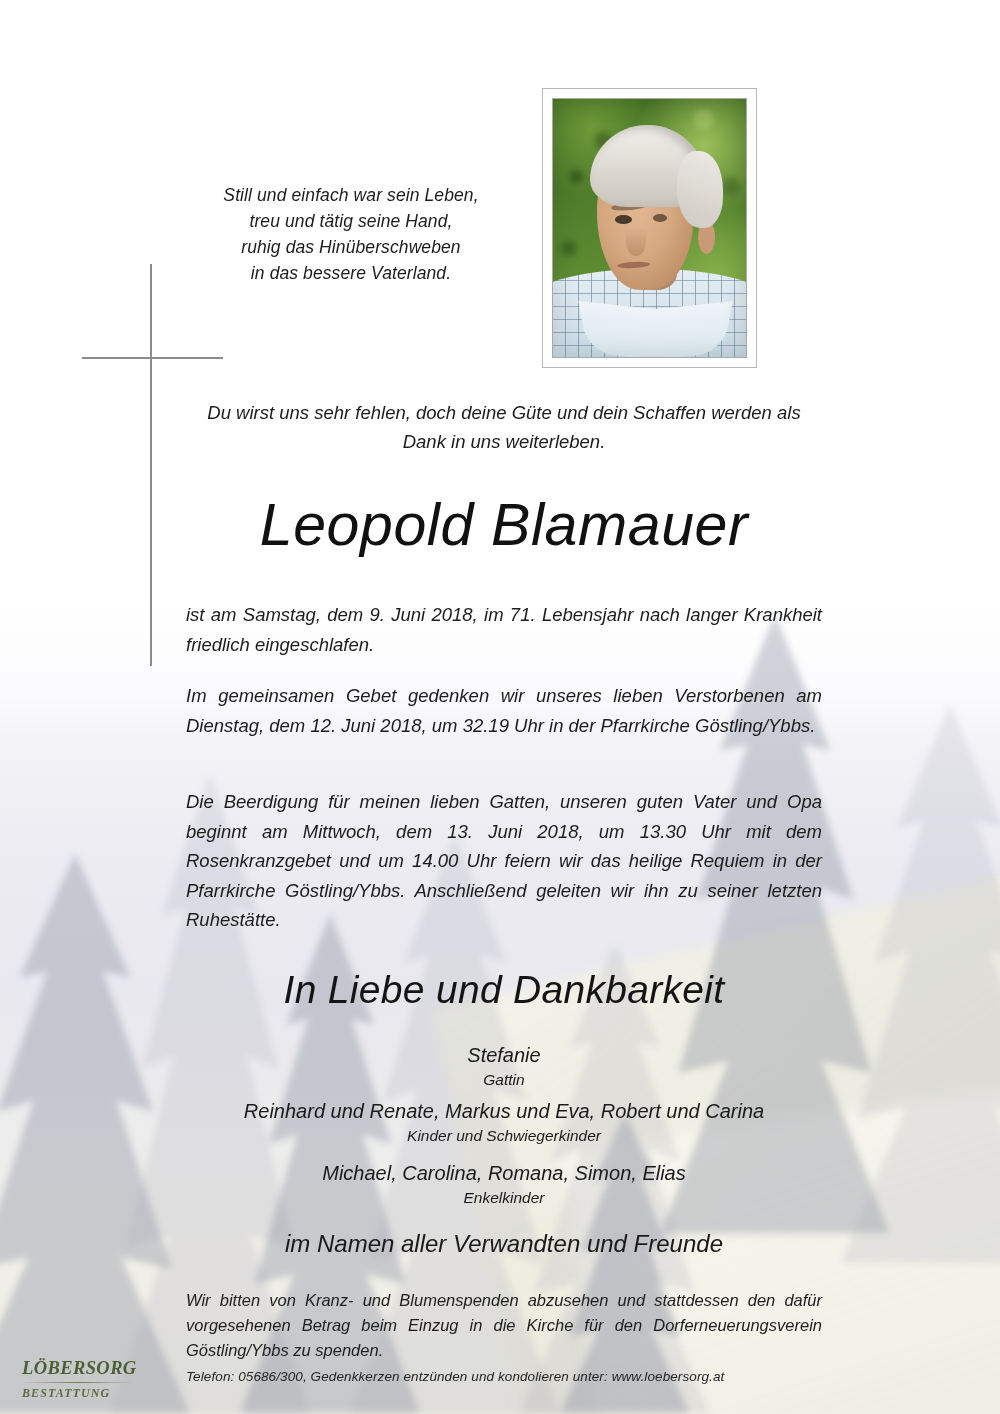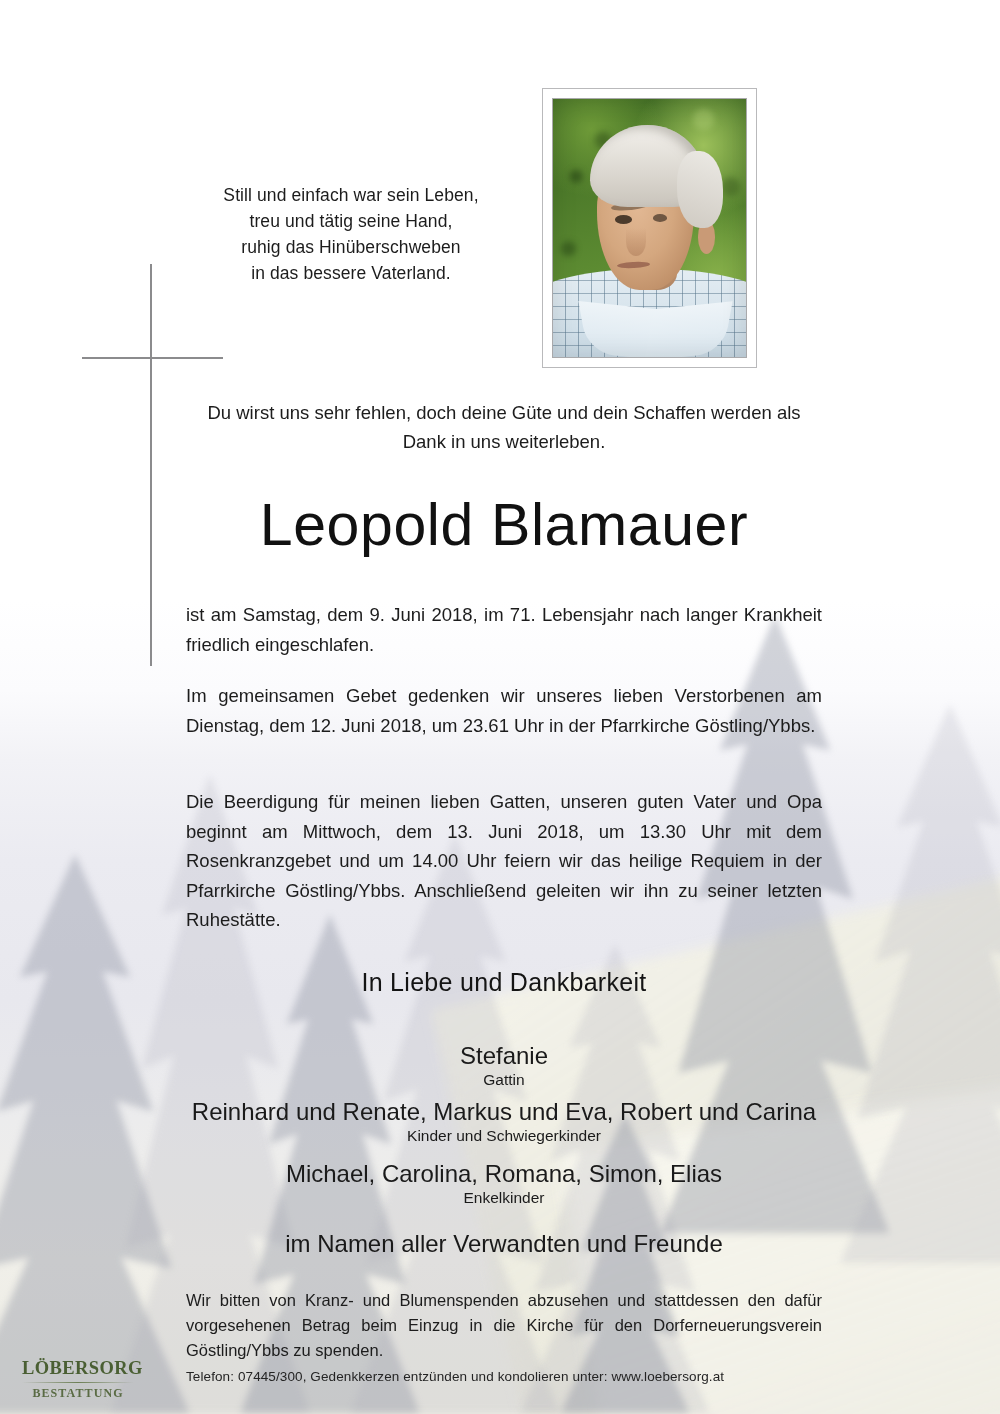--- a/index.html
+++ b/index.html
@@ -9,20 +9,21 @@
     background: #ffffff;
   }
   #card {
     position: relative;
     width: 1000px;
     height: 1414px;
     overflow: hidden;
     background: #fef9c3;
     font-family: "Liberation Sans", sans-serif;
     color: #1b1b1b;
+    font-style: italic;
   }
 
   
   .bg-layer {
     position: absolute;
     left: 0; top: 0;
     width: 1000px; height: 1414px;
     pointer-events: none;
   }
   .bg-sky {
@@ -260,34 +261,34 @@
   }
   #p1 { top: 600px; }
   #p2 { top: 681px; }
   #p3 { top: 787px; }
 
   .thanks {
     position: absolute;
     left: 186px; top: 968px;
     width: 636px;
     text-align: center;
-    font-size: 25px;
+    font-size: 39px;
     font-weight: 300;
     letter-spacing: .3px;
     color: #141414;
   }
   .fam {
     position: absolute;
     left: 186px;
     width: 636px;
     text-align: center;
     color: #1a1a1a;
   }
   .fam .names {
-    font-size: 24px;
+    font-size: 20px;
     line-height: 27px;
   }
   .fam .rel {
     font-size: 15.5px;
     line-height: 22px;
   }
   #f1 { top: 1042px; }
   #f2 { top: 1098px; }
   #f3 { top: 1160px; }
   .allnames {
@@ -315,21 +316,20 @@
     font-size: 13.5px;
     color: #242424;
     letter-spacing: .1px;
   }
 
   
   .logo {
     position: absolute;
     left: 22px; top: 1358px;
     width: 112px;
-    text-align: center;
   }
   .logo .wordmark {
     font-family: "Liberation Serif", serif;
     font-size: 18.5px;
     font-weight: 700;
     letter-spacing: .4px;
     color: #4a5f33;
     line-height: 21px;
   }
   .logo .rule {
@@ -395,21 +395,21 @@
     <div>treu und tätig seine Hand,</div>
     <div>ruhig das Hinüberschweben</div>
     <div>in das bessere Vaterland.</div>
   </div>
 
   <div class="intro">Du wirst uns sehr fehlen, doch deine Güte und dein Schaffen werden als Dank in uns weiterleben.</div>
 
   <div class="name">Leopold Blamauer</div>
 
   <div class="para" id="p1">ist am Samstag, dem 9. Juni 2018, im 71. Lebensjahr nach langer Krankheit friedlich eingeschlafen.</div>
-  <div class="para" id="p2">Im gemeinsamen Gebet gedenken wir unseres lieben Verstorbenen am Dienstag, dem 12. Juni 2018, um 23.61 Uhr in der Pfarrkirche Göstling/Ybbs.</div>
+  <div class="para" id="p2">Im gemeinsamen Gebet gedenken wir unseres lieben Verstorbenen am Dienstag, dem 12. Juni 2018, um 32.19 Uhr in der Pfarrkirche Göstling/Ybbs.</div>
   <div class="para" id="p3">Die Beerdigung für meinen lieben Gatten, unseren guten Vater und Opa beginnt am Mittwoch, dem 13. Juni 2018, um 13.30 Uhr mit dem Rosenkranzgebet und um 14.00 Uhr feiern wir das heilige Requiem in der Pfarrkirche Göstling/Ybbs. Anschließend geleiten wir ihn zu seiner letzten Ruhestätte.</div>
 
   <div class="thanks">In Liebe und Dankbarkeit</div>
 
   <div class="fam" id="f1">
     <div class="names">Stefanie</div>
     <div class="rel">Gattin</div>
   </div>
   <div class="fam" id="f3">
     <div class="names">Michael, Carolina, Romana, Simon, Elias</div>
@@ -417,21 +417,21 @@
   </div>
   <div class="fam" id="f2">
     <div class="names">Reinhard und Renate, Markus und Eva, Robert und Carina</div>
     <div class="rel">Kinder und Schwiegerkinder</div>
   </div>
 
   <div class="allnames">im Namen aller Verwandten und Freunde</div>
 
   <div class="donate">Wir bitten von Kranz- und Blumenspenden abzusehen und stattdessen den dafür vorgesehenen Betrag beim Einzug in die Kirche für den Dorferneuerungsverein Göstling/Ybbs zu spenden.</div>
 
-  <div class="contact">Telefon: 07445/300, Gedenkkerzen entzünden und kondolieren unter: www.loebersorg.at</div>
+  <div class="contact">Telefon: 05686/300, Gedenkkerzen entzünden und kondolieren unter: www.loebersorg.at</div>
 
   <div class="logo">
     <div class="wordmark">LÖBERSORG</div>
     <div class="rule"></div>
     <div class="sub">BESTATTUNG</div>
   </div>
 
 </div>
 
 </body></html>

